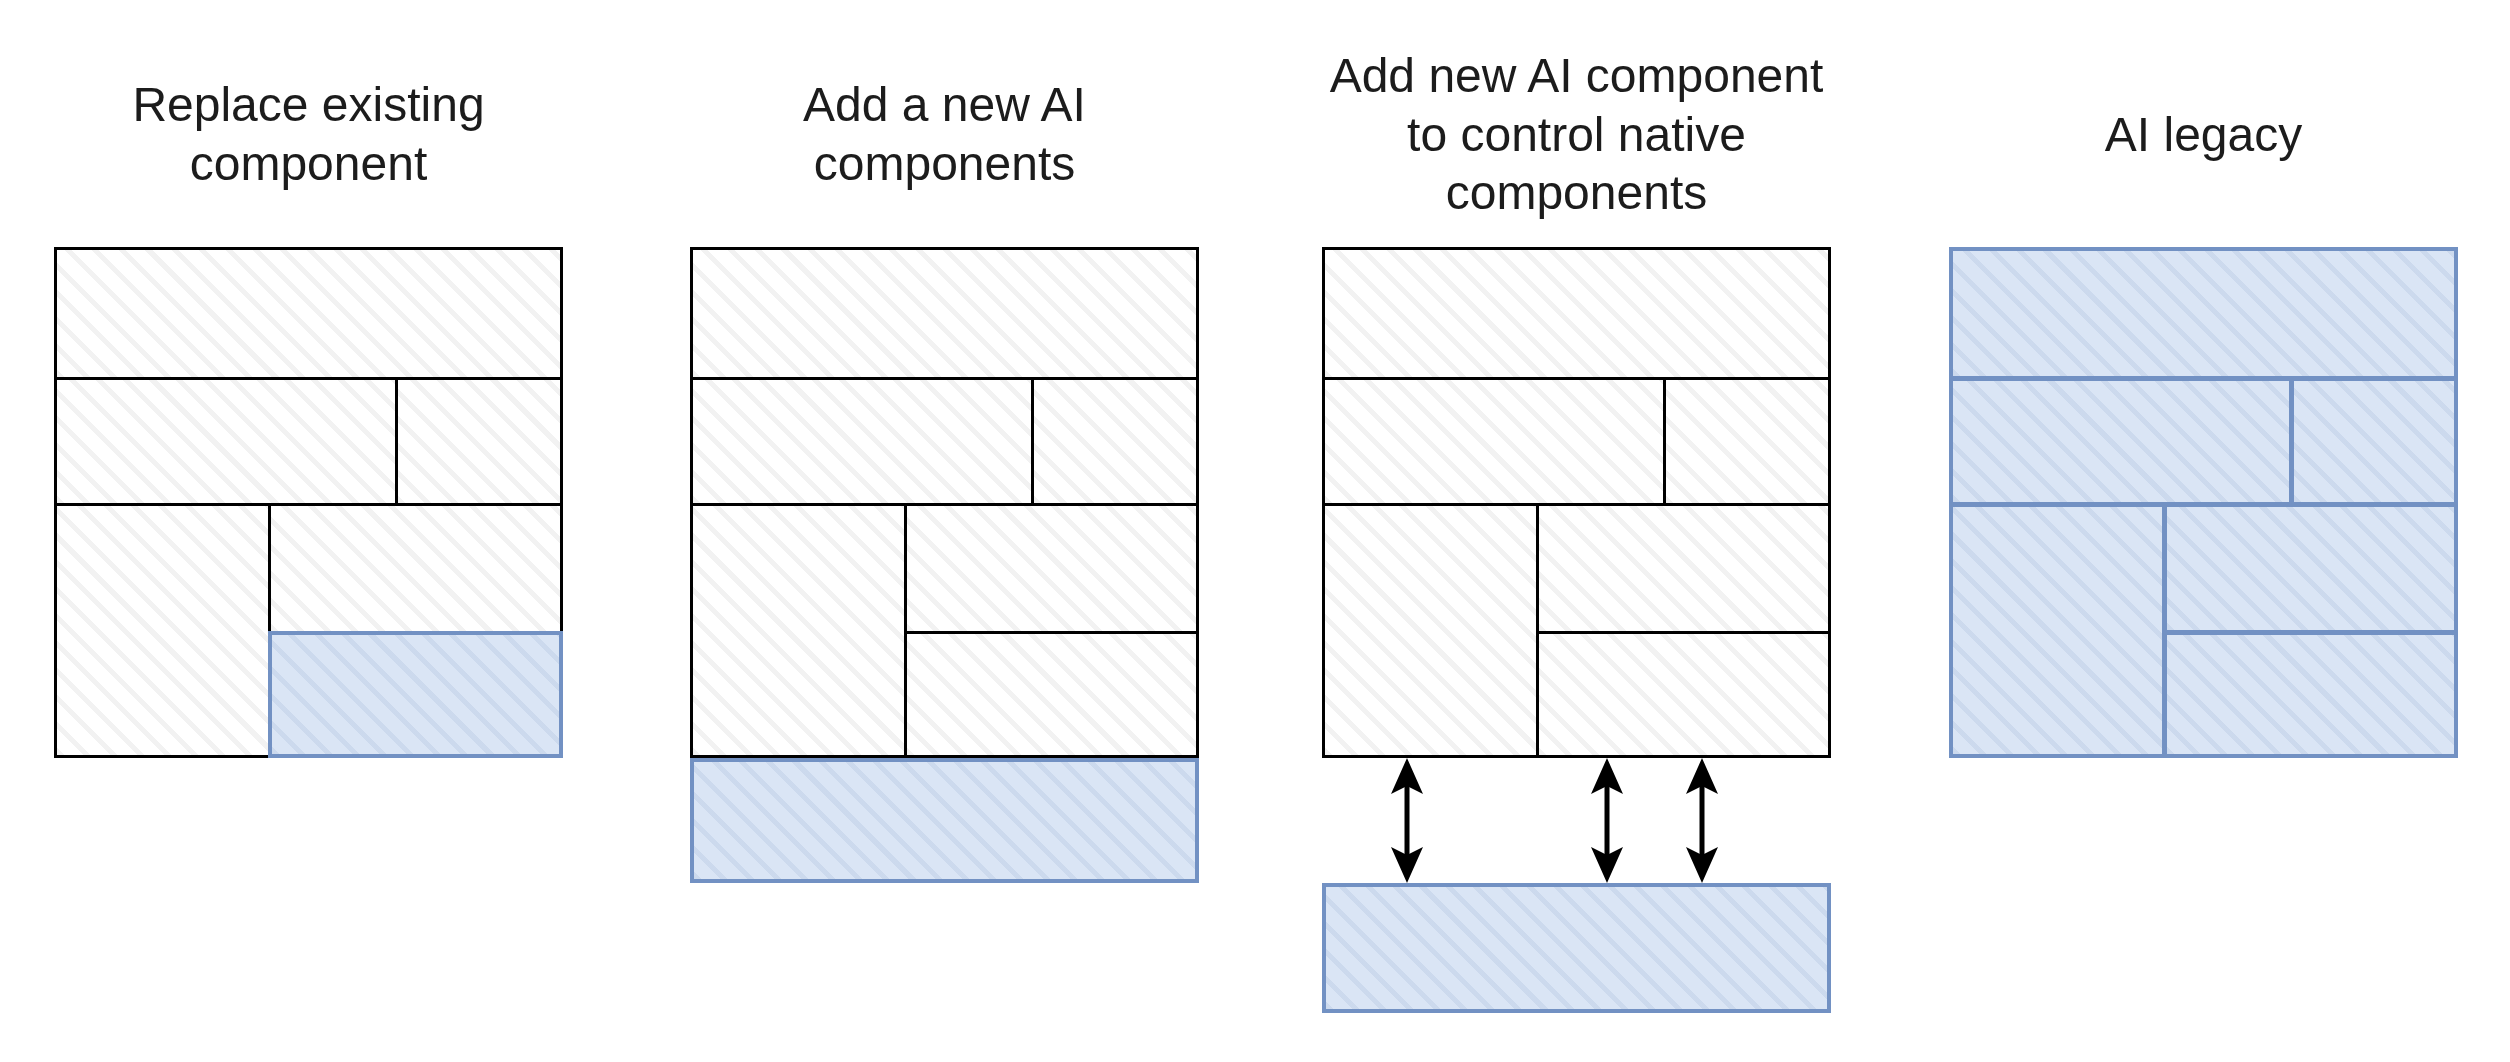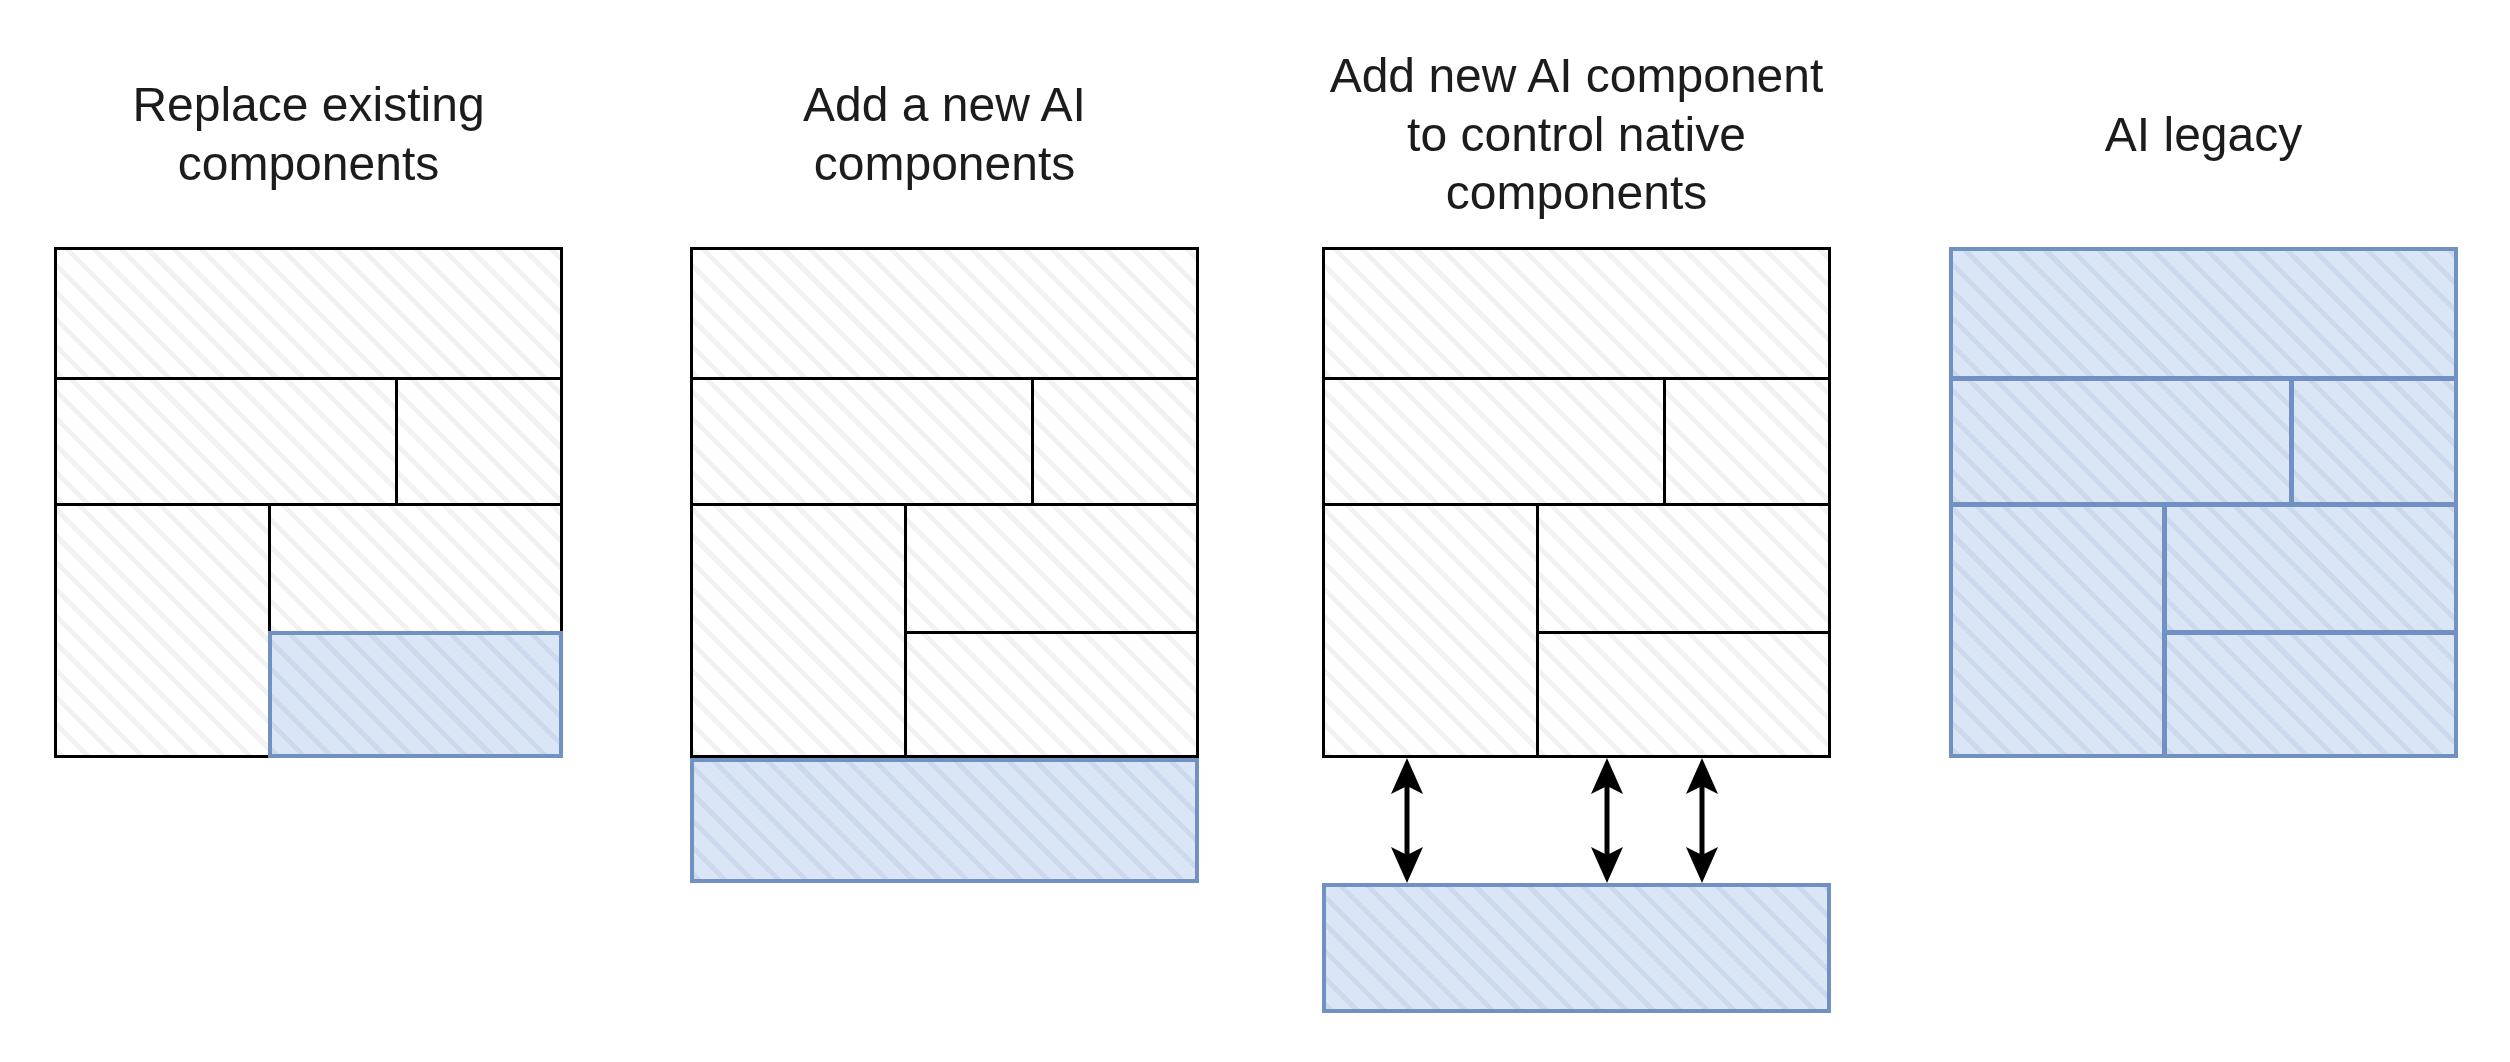--- a/index.html
+++ b/index.html
@@ -49,21 +49,21 @@
   .arrow{position:absolute;width:36px;height:125px;top:511px;}
   .arrow svg{display:block;width:36px;height:125px;}
   .arrow .shape{fill:var(--arrow-color);}
 </style>
 </head>
 <body>
 
 <div class="canvas">
 
   <div class="panel-title" style="left:14px">Replace existing
-components</div>
+component</div>
   <div class="panel-title" style="left:650px">Add a new AI
 components</div>
   <div class="panel-title" style="left:1282px">Add new AI component
 to control native
 components</div>
   <div class="panel-title" style="left:1909px">AI legacy</div>
 
   <div class="panel" style="left:54px">
     <div class="grid">
       <div class="cell r1"></div>

